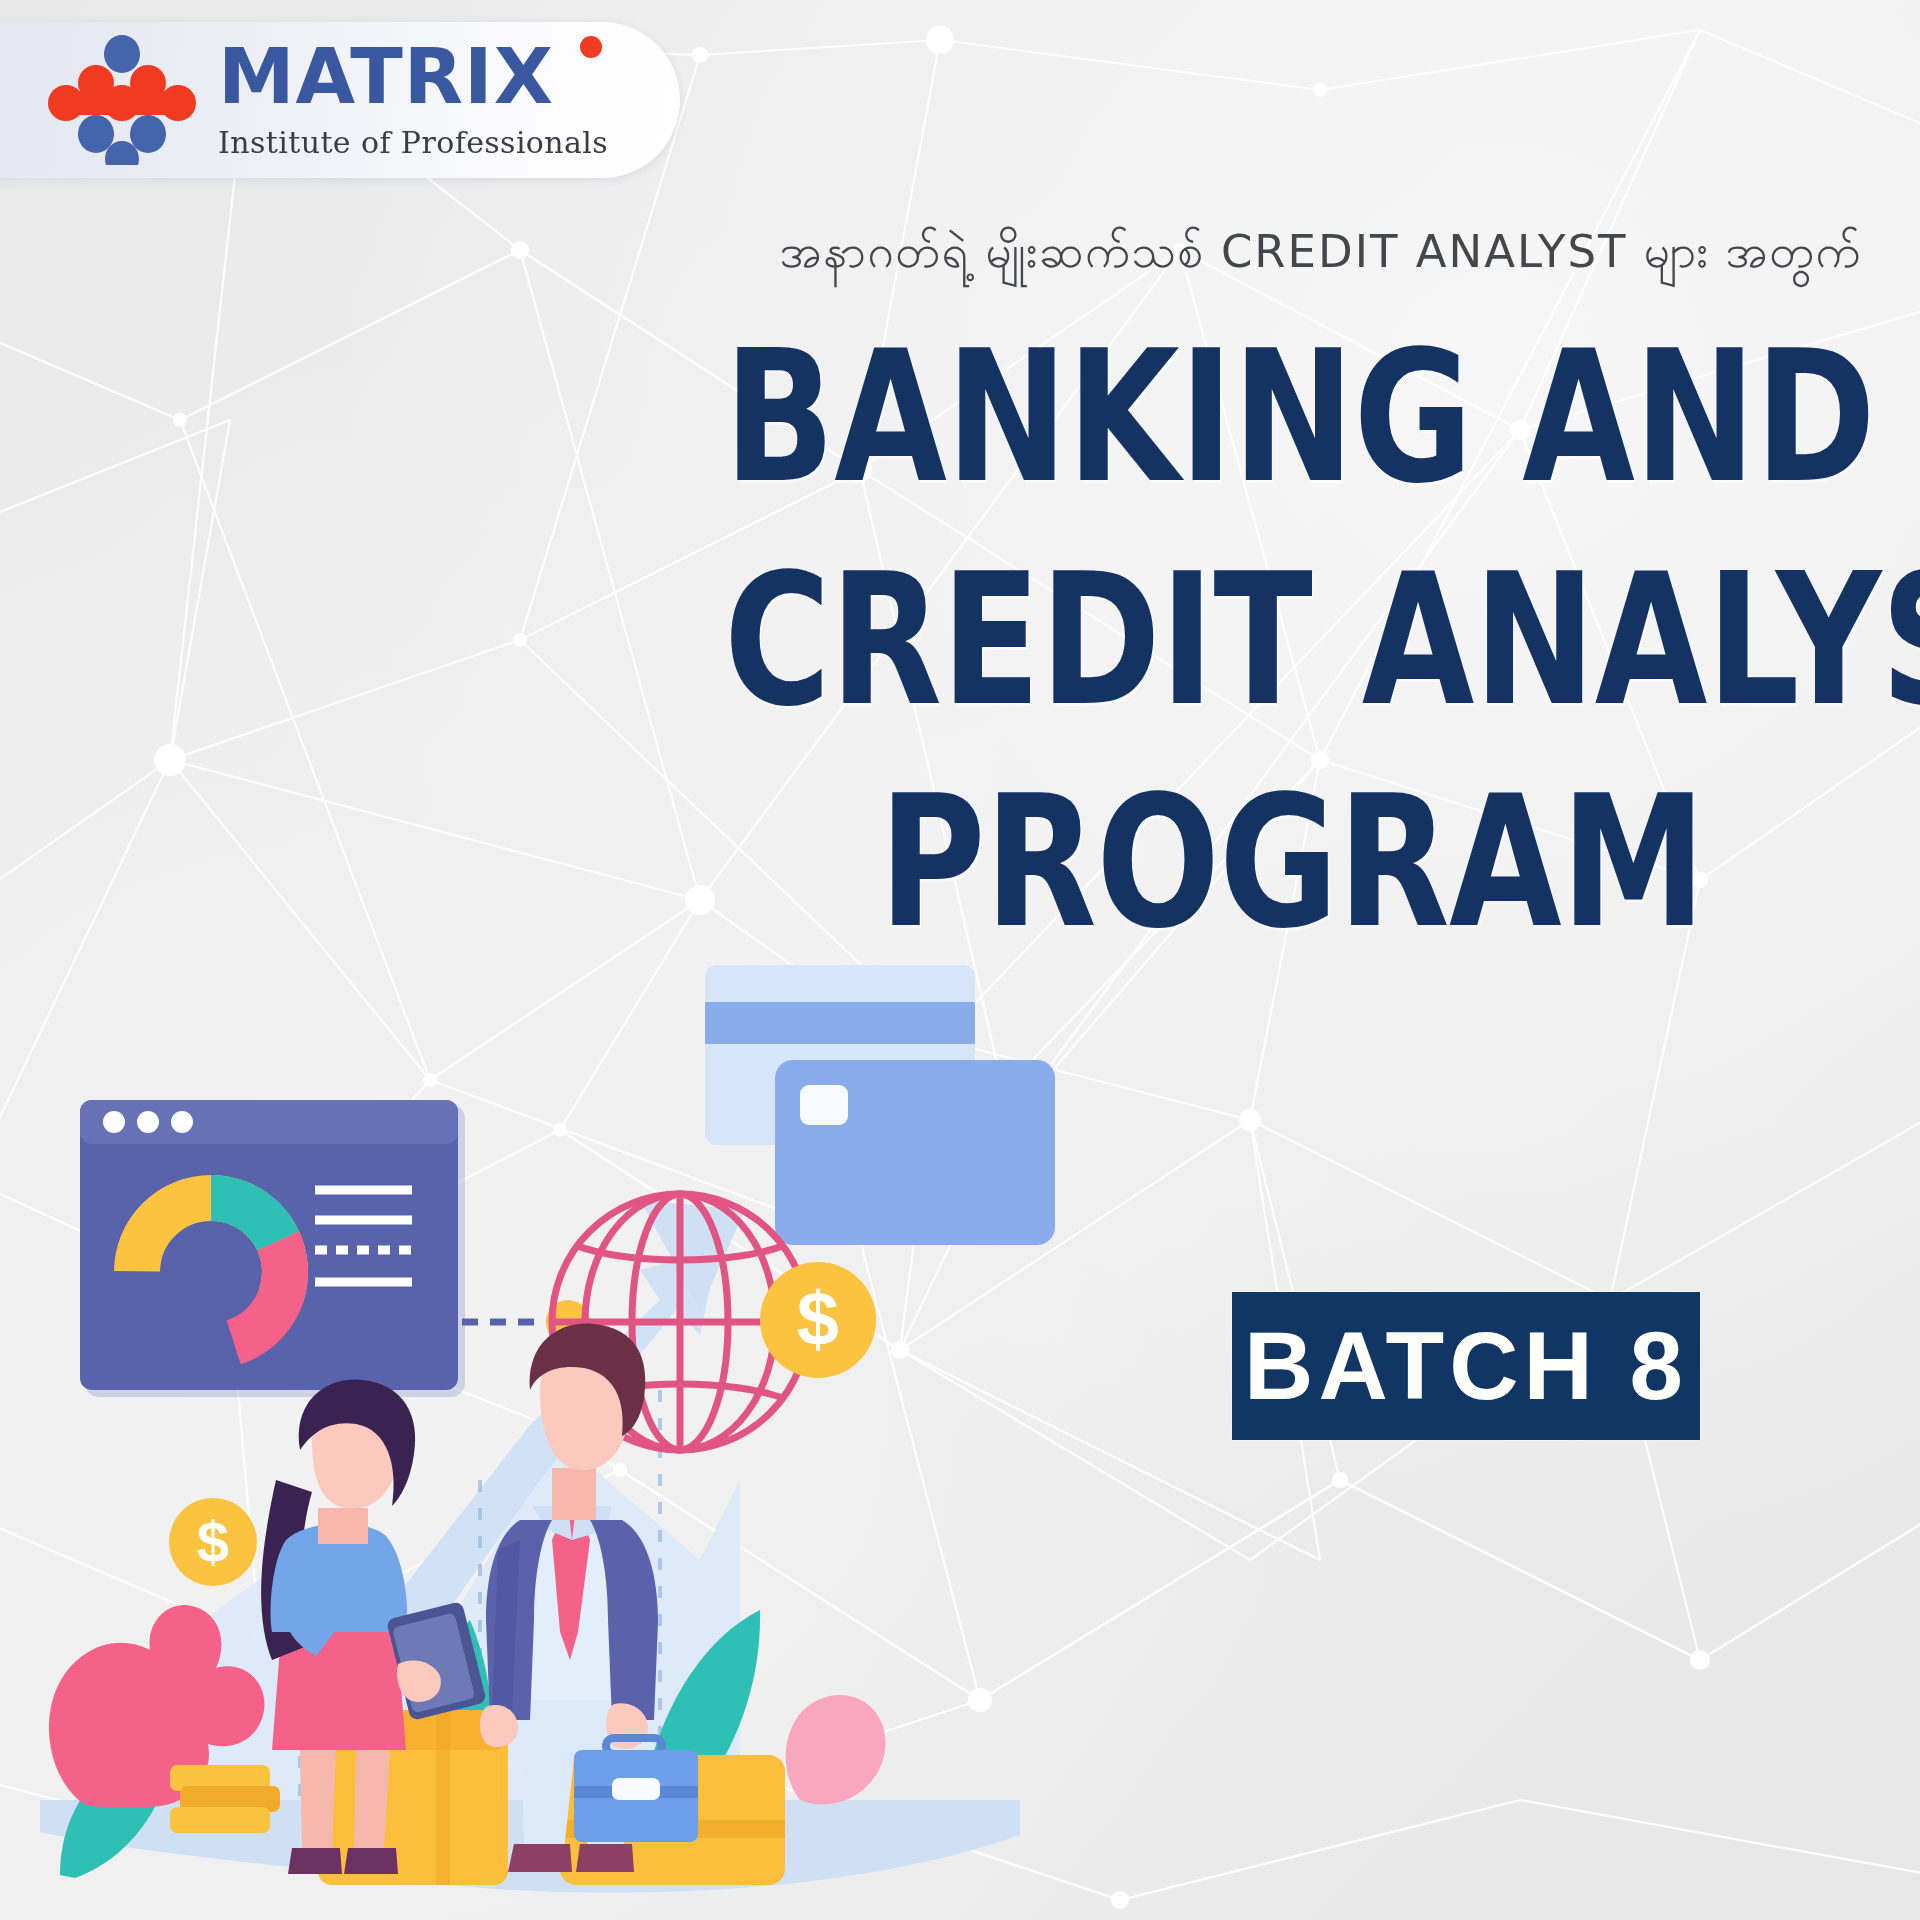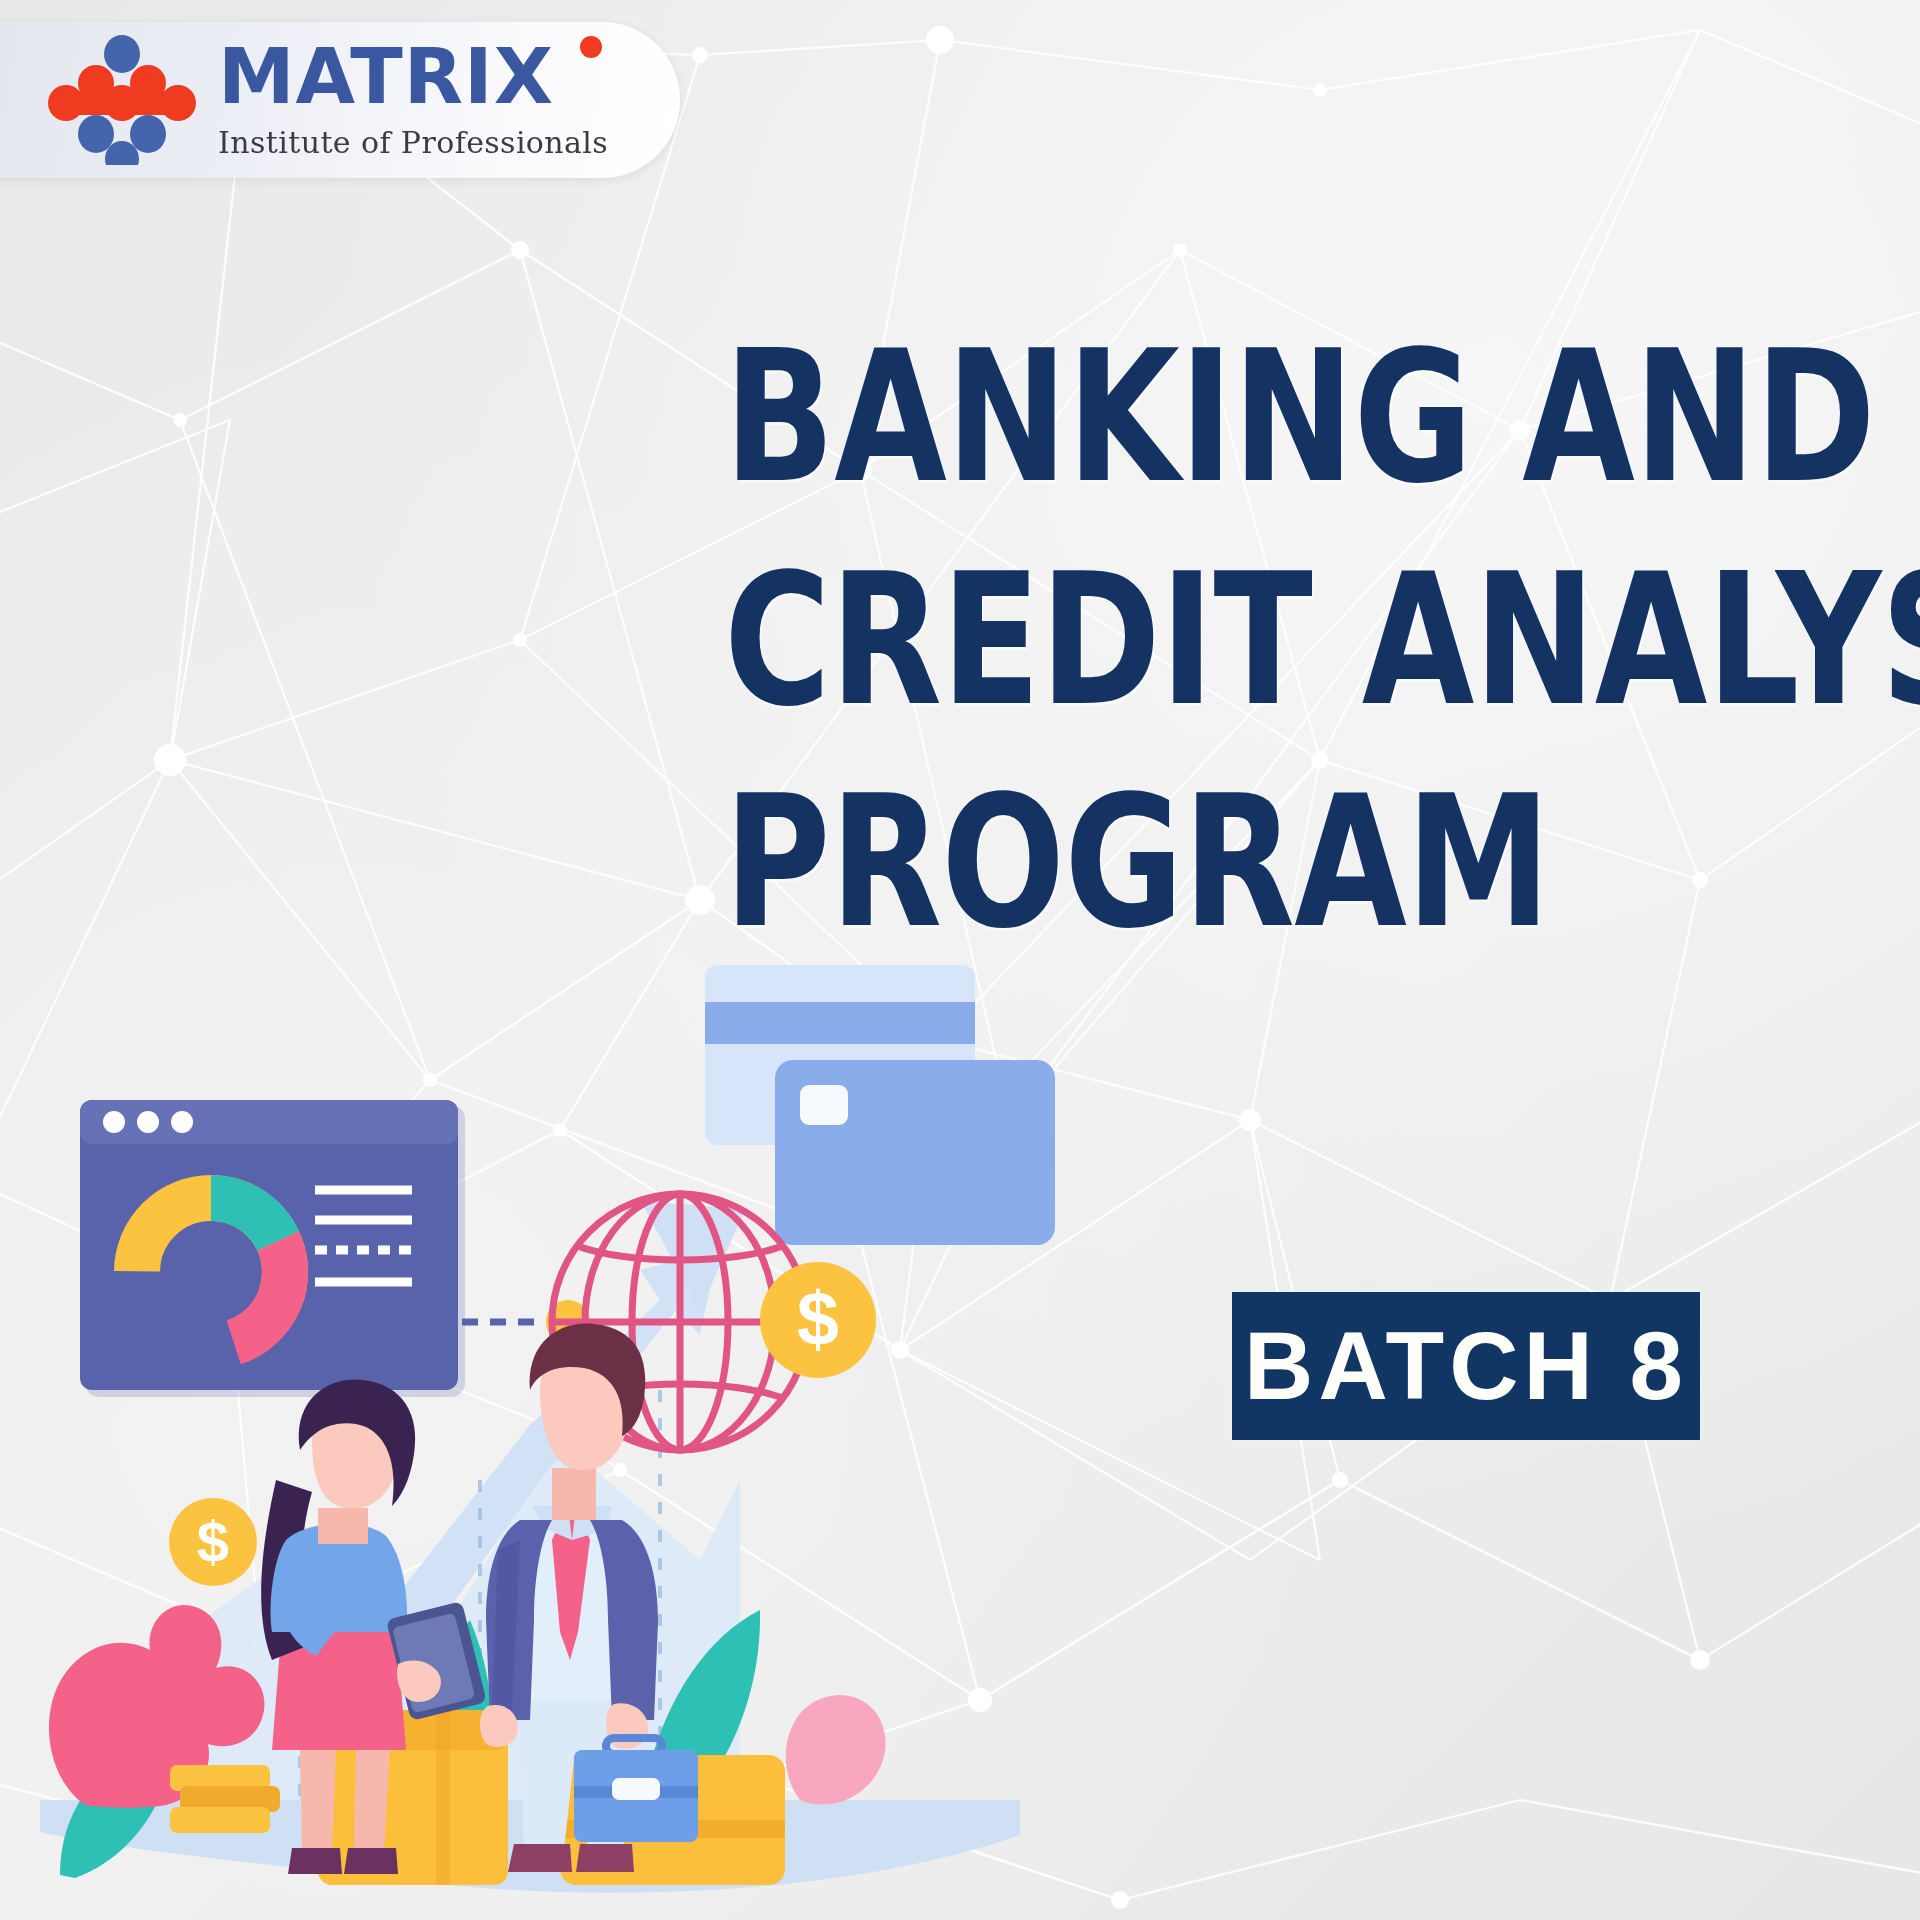--- a/index.html
+++ b/index.html
@@ -44,21 +44,21 @@
   #tagline{
     position:absolute;left:0;right:58px;top:222px;
     text-align:right;
     font-family:"DejaVu Sans", sans-serif;
     font-size:46px;letter-spacing:1.5px;color:#45464a;
     white-space:nowrap;
   }
   #tagline .mm{font-size:46px;}
   #tagline .en{font-size:45px;letter-spacing:2px;}
   #headline{
-    position:absolute;right:60px;top:330px;width:1420px;text-align:left;
+    position:absolute;right:60px;top:330px;width:1420px;text-align:center;
     color:#143363;
   }
   #headline .hl{
     font-family:"DejaVu Sans", sans-serif;
     font-weight:bold;
     font-size:182px;
     line-height:.96;
     letter-spacing:-1px;
     transform:scaleX(.80);
     transform-origin:right center;
@@ -183,20 +183,25 @@
     </svg>
     <div id="logo-words">
       <div id="logo-name">
         <span>MATRIX</span>
         <span id="logo-dot"></span>
       </div>
       <div id="logo-sub">Institute of Professionals</div>
     </div>
   </div>
 
+  <div id="tagline">
+    <span class="mm">အနာဂတ်ရဲ့ မျိုးဆက်သစ်</span>
+    <span class="en">CREDIT ANALYST</span>
+    <span class="mm">များ အတွက်</span>
+  </div>
 
   <div id="headline">
     <div class="hl">BANKING AND</div>
     <div class="hl">CREDIT ANALYST</div>
     <div class="hl">PROGRAM</div>
   </div>
 
   <div id="batch-badge">
     <span>BATCH 8</span>
   </div>

